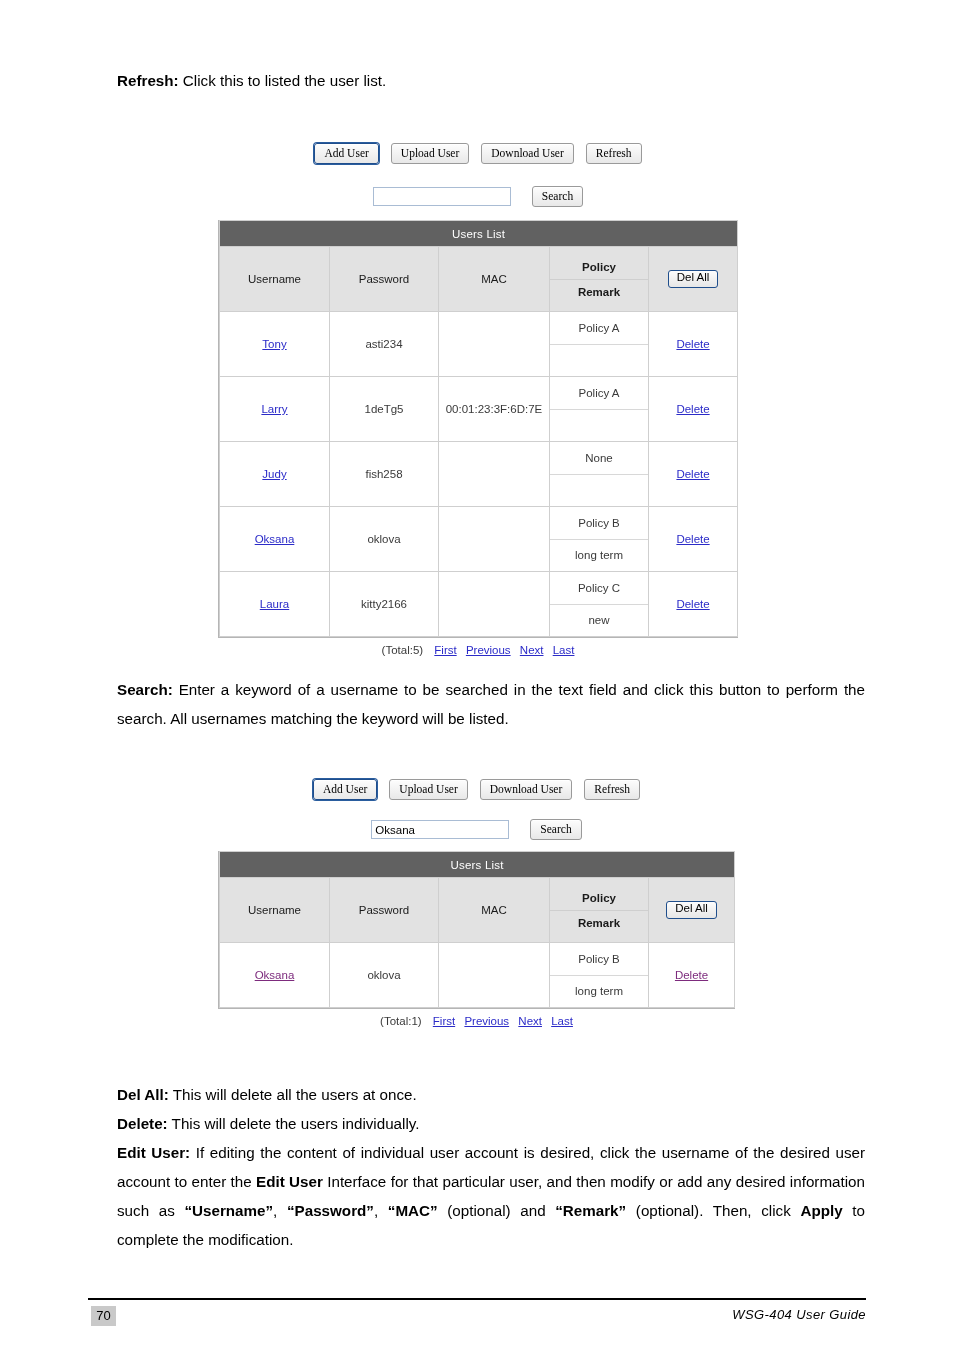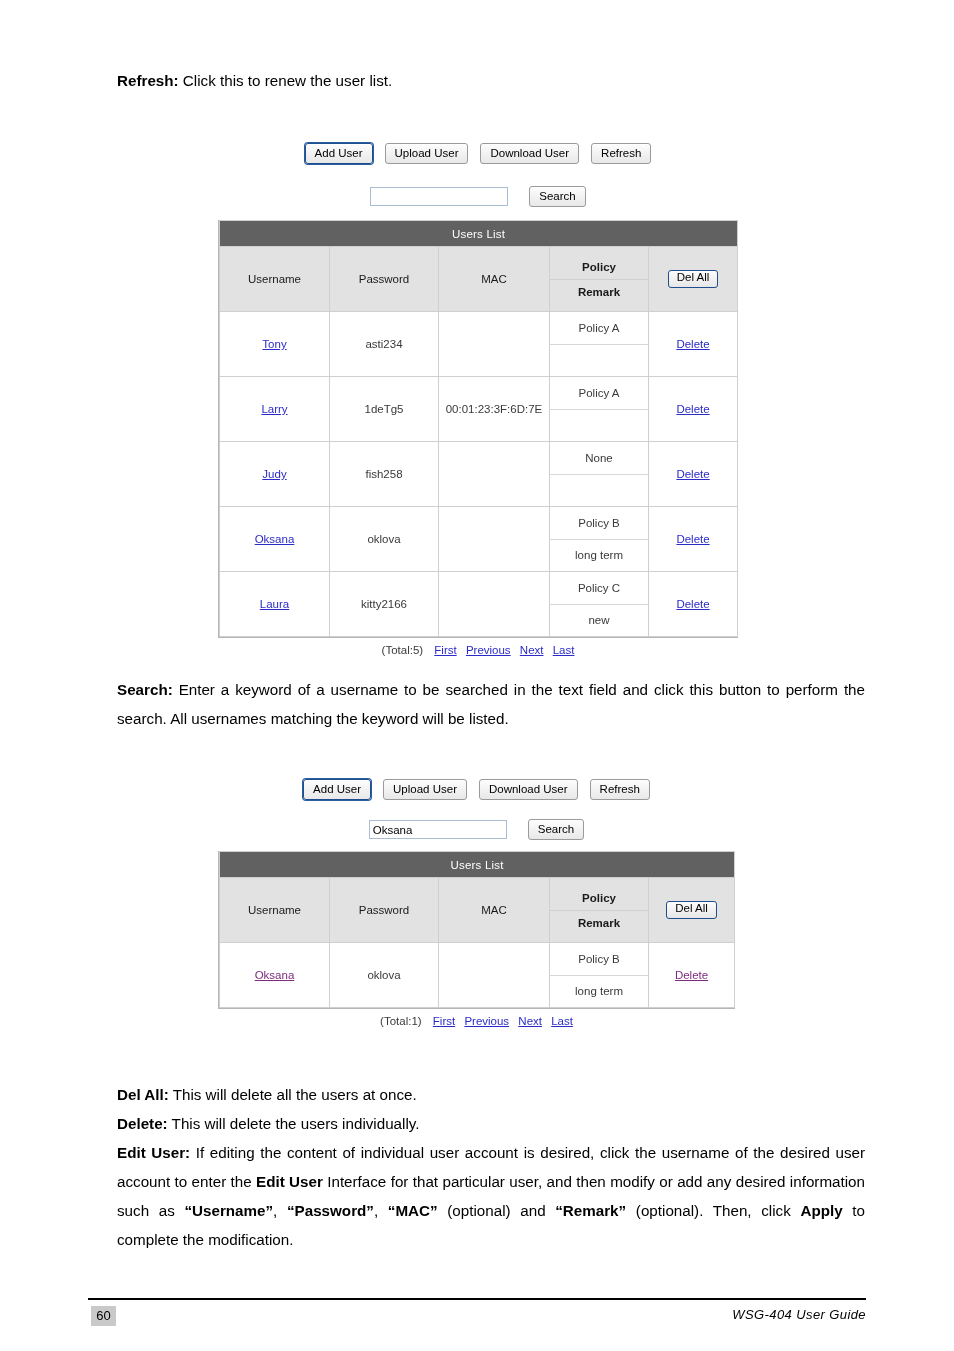--- a/index.html
+++ b/index.html
@@ -50,21 +50,21 @@
   .btn-row {
     display: flex;
     justify-content: center;
     align-items: center;
     gap: 12px;
   }
   .shot-one .btn-row { padding-top: 13px; }
   .shot-two .btn-row { padding-top: 9px; }
 
   .ui-btn {
-    font-family: Liberation Sans, sans-serif;
+    font-family: Liberation Serif, serif;
     font-size: 11.5px;
     color: #000;
     background: linear-gradient(#fdfdfd, #e8e8e8);
     border: 1px solid #9a9a9a;
     border-radius: 3px;
     padding: 2px 9px 3px 9px;
     line-height: 14px;
     white-space: nowrap;
     box-shadow: inset 0 1px 0 #ffffff;
   }
@@ -220,21 +220,21 @@
     color: #000;
     letter-spacing: .4px;
   }
 </style>
 </head>
 <body>
 
 <div class="page">
 
   <div class="prose para-refresh">
-    <b>Refresh:</b><span> Click this to renew the user list.</span>
+    <b>Refresh:</b><span> Click this to listed the user list.</span>
   </div>
 
   <div class="shot shot-one">
 
     <div class="btn-row">
       <button class="ui-btn focused">Add User</button>
       <button class="ui-btn">Upload User</button>
       <button class="ui-btn">Download User</button>
       <button class="ui-btn">Refresh</button>
     </div>
@@ -424,16 +424,16 @@
 
   <div class="prose para-delall">
     <b>Del All:</b><span> This will delete all the users at once.</span>
   </div>
 
   <div class="prose para-edit">
     <b>Edit User:</b><span> If editing the content of individual user account is desired, click the username of the desired user account to enter the </span><b>Edit User</b><span> Interface for that particular user, and then modify or add any desired information such as </span><b>“Username”</b><span>, </span><b>“Password”</b><span>, </span><b>“MAC”</b><span> (optional) and </span><b>“Remark”</b><span> (optional). Then, click </span><b>Apply</b><span> to complete the modification.</span>
   </div>
 
   <div class="footer-rule"></div>
-  <div class="footer-page">60</div>
+  <div class="footer-page">70</div>
   <div class="footer-guide">WSG-404 User Guide</div>
 
 </div>
 
 </body></html>

